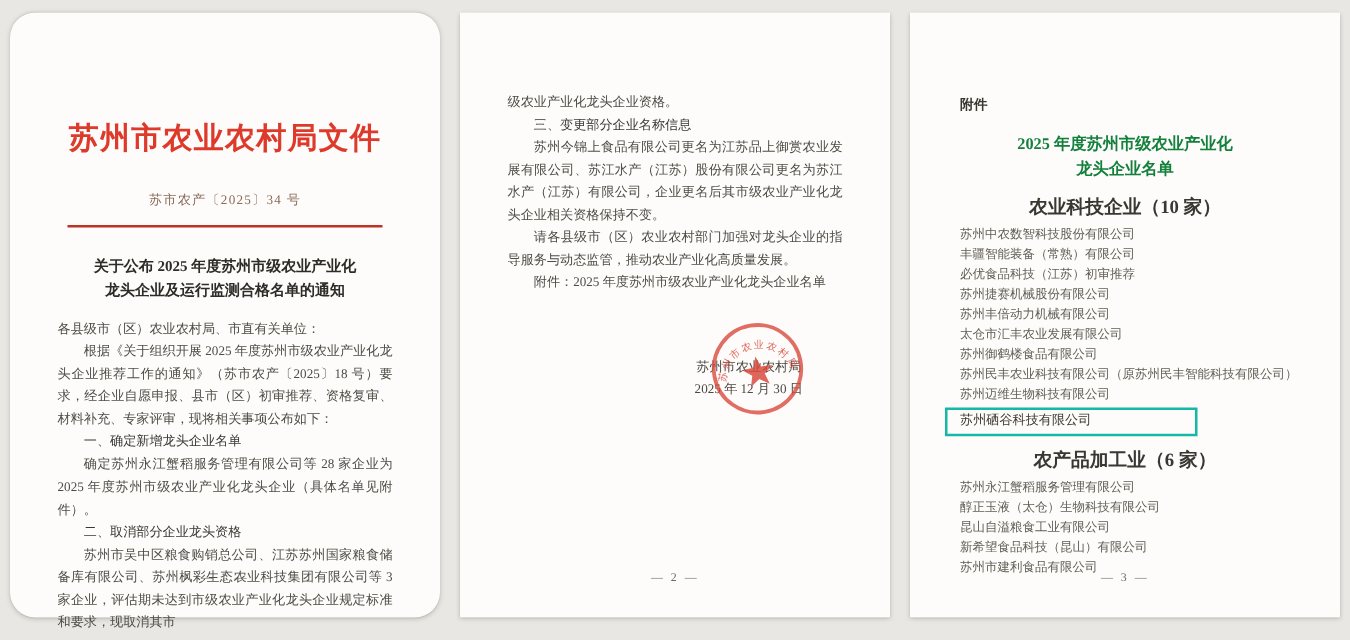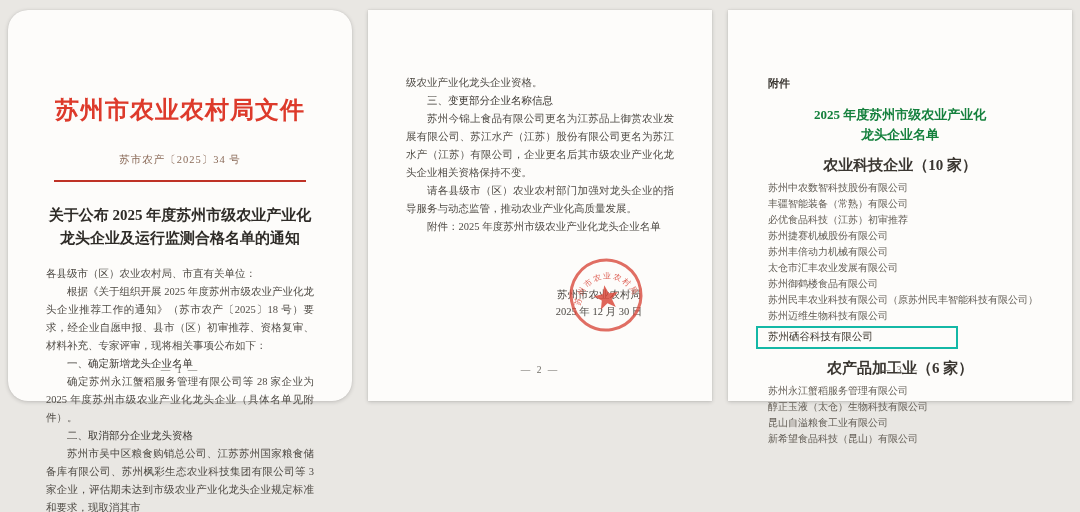--- a/index.html
+++ b/index.html
@@ -2,21 +2,21 @@
 <html><head>
 <meta charset="utf-8">
 <style>
   html,body{margin:0;padding:0;}
   body{
     width:1080px;height:512px;position:relative;overflow:hidden;
     background:#e9e7e3;
     font-family:"Liberation Serif","DejaVu Serif",serif;
   }
   .page{
-    position:absolute;top:10px;height:391px;width:344px;
+    position:absolute;top:10px;height:484px;width:344px;
     background:#fdfcfa;
     box-shadow:0 1px 4px rgba(0,0,0,0.18), 0 0 1px rgba(0,0,0,0.12);
   }
   #page-1{left:8px;border-radius:20px;}
   #page-2{left:368px;}
   #page-3{left:728px;}
 
   
   .letterhead{
     margin-top:84px;text-align:center;
@@ -25,21 +25,21 @@
   }
   .doc-number{
     margin-top:27px;text-align:center;
     font-size:10.5px;color:#8a6a58;letter-spacing:1px;
   }
   .red-rule{
     margin:13px 46px 0 46px;height:2px;background:#bf3226;
   }
   .doc-title{
     margin-top:22px;text-align:center;
-    font-size:15px;font-weight:bold;line-height:1.55;color:#2f2c28;
+    font-size:12px;font-weight:bold;line-height:1.55;color:#2f2c28;
   }
   .body-text{
     margin:14px 38px 0 38px;
     font-size:10.5px;line-height:1.72;color:#4f4b45;
     text-align:justify;
   }
   .body-text p{margin:0;text-indent:2em;}
   .body-text p.no-indent{text-indent:0;}
   .body-text p.bold-head{font-weight:normal;color:#3a3631;}
   .page-num{
@@ -150,15 +150,16 @@
         <span>苏州硒谷科技有限公司</span>
       </span>
     </div>
   </div>
   <div class="section-head sec2">农产品加工业（6 家）</div>
   <div class="co-list">
     <div class="co-line">苏州永江蟹稻服务管理有限公司</div>
     <div class="co-line">醇正玉液（太仓）生物科技有限公司</div>
     <div class="co-line">昆山自溢粮食工业有限公司</div>
     <div class="co-line">新希望食品科技（昆山）有限公司</div>
+    <div class="co-line">苏州市建利食品有限公司</div>
   </div>
   <div class="page-num">— 3 —</div>
 </div>
 
 </body></html>

